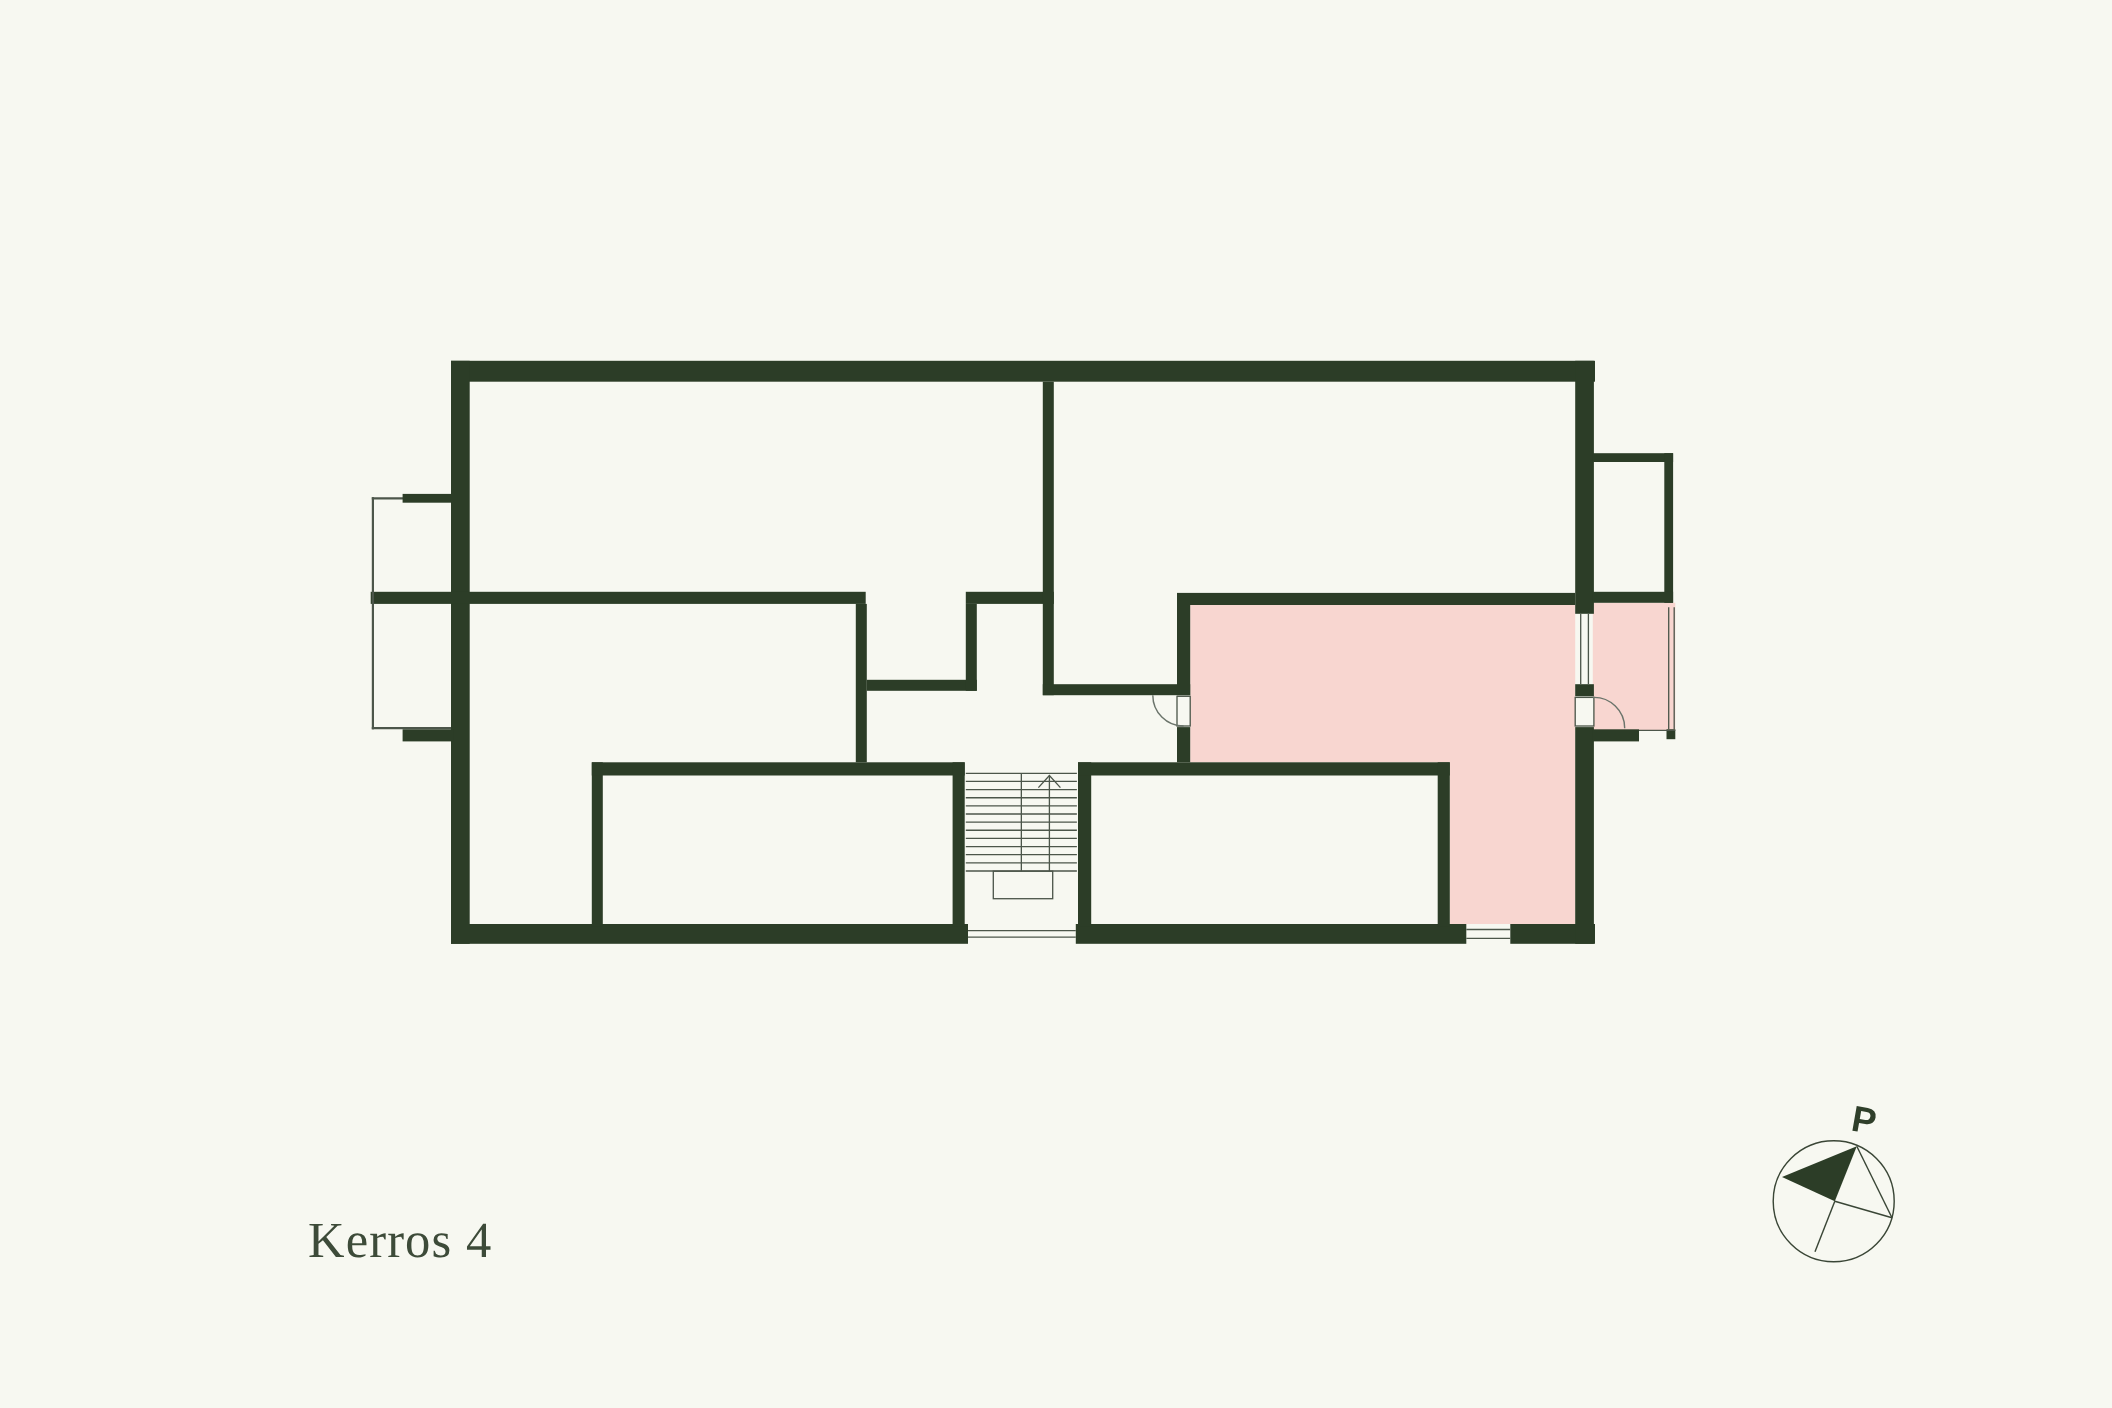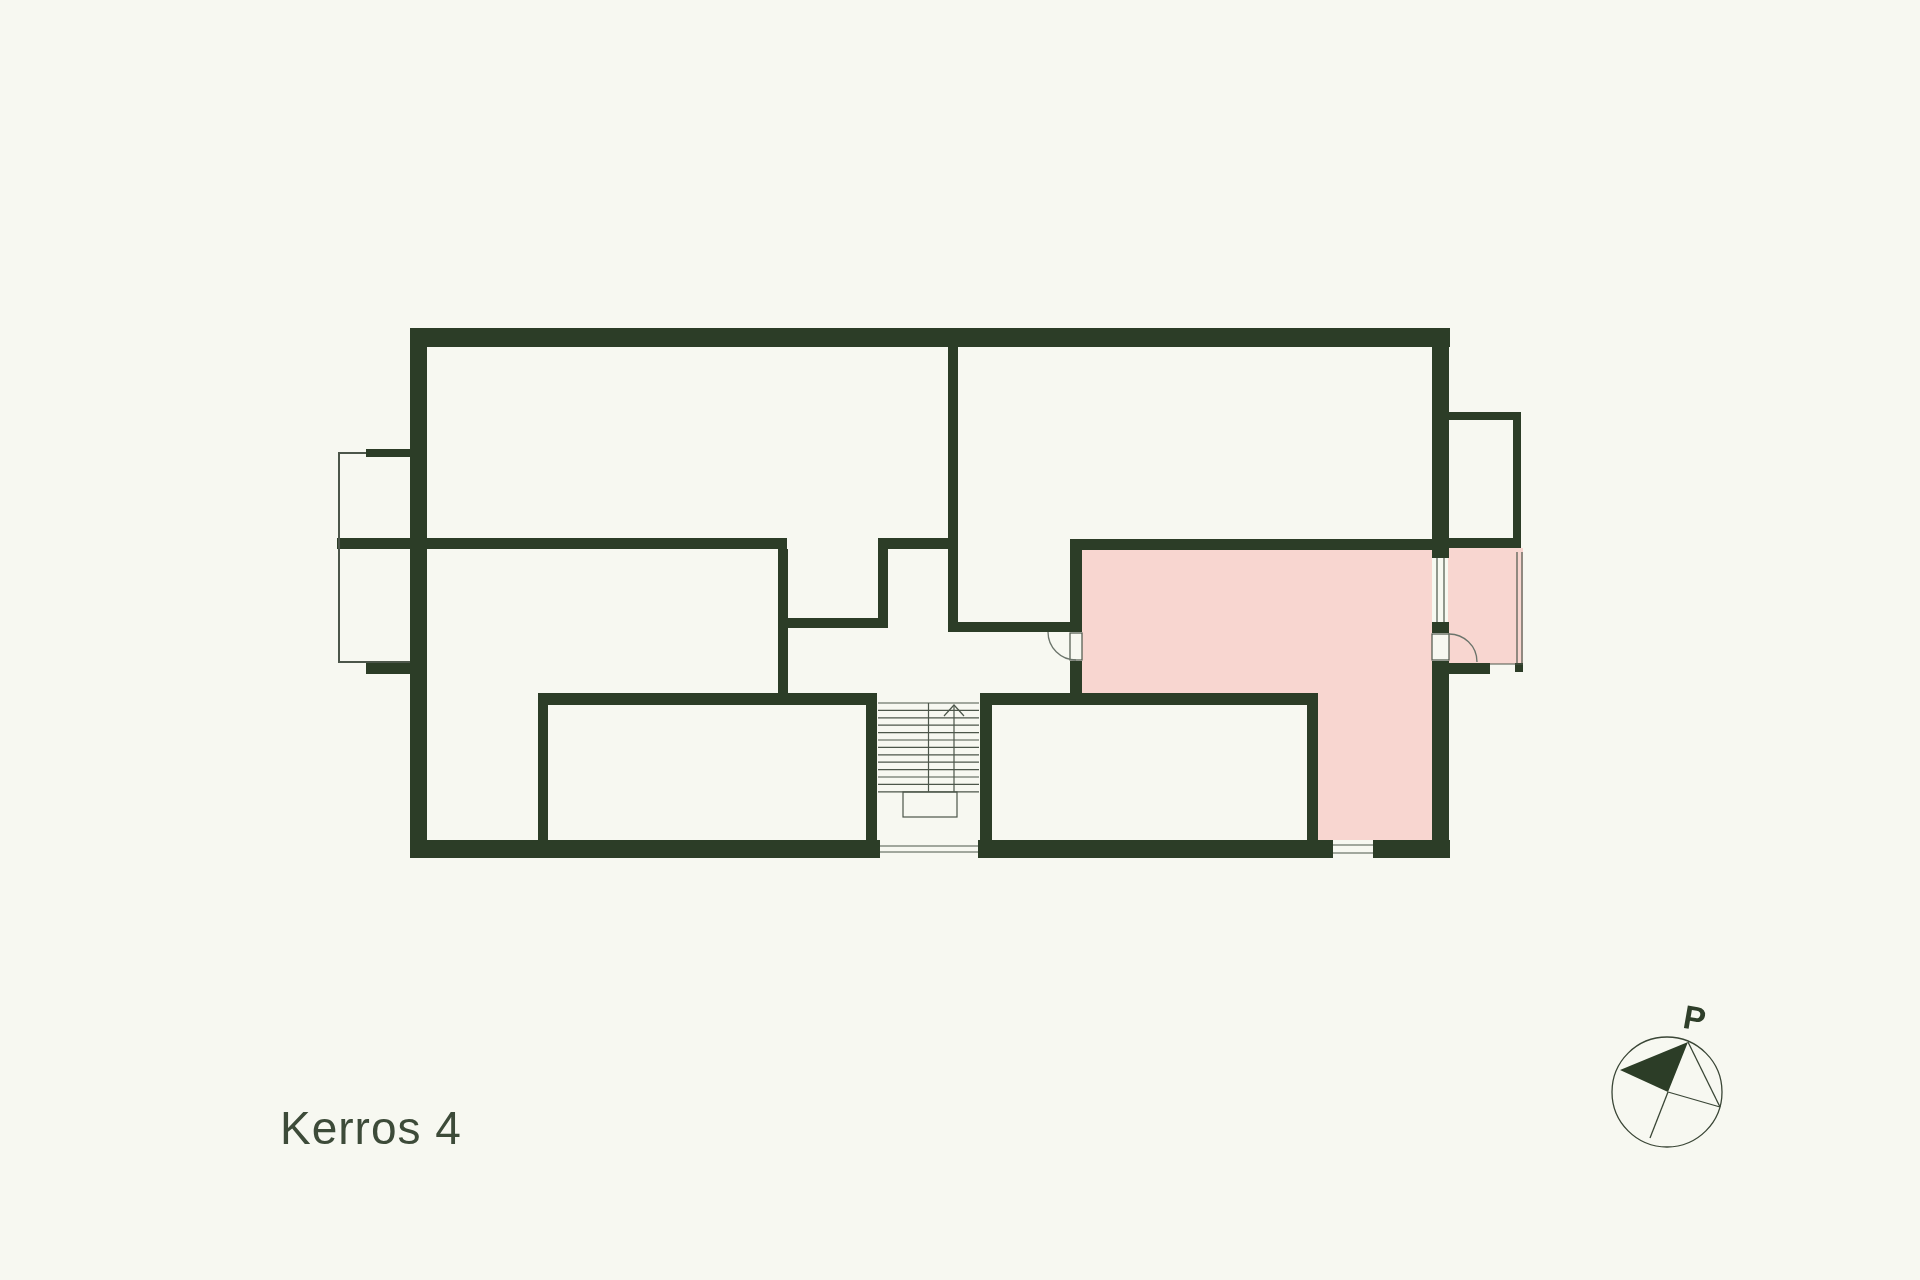--- a/index.html
+++ b/index.html
@@ -17,21 +17,21 @@
   .plan-svg{position:absolute;left:0;top:0;}
   .w{fill:var(--wall);}
   .pink{fill:var(--highlight);}
   .tl{stroke:var(--thin);stroke-width:2;fill:none;}
   .tl-fine{stroke:var(--thin);stroke-width:1.2;fill:none;}
   .doorleaf{fill:var(--bg);stroke:var(--thin);stroke-width:1.2;}
   .arc{stroke:#6b746b;stroke-width:1.3;fill:none;}
   .compass-line{stroke:#3a4636;stroke-width:1.3;fill:none;}
   .floor-label{
     position:absolute;left:280px;top:1101px;
-    font-family:Liberation Sans, sans-serif;
+    font-family:Liberation Serif, serif;
     font-size:46px;color:var(--text);letter-spacing:1px;
   }
   .compass-p{
     font-family:"Liberation Sans","DejaVu Sans",sans-serif;
     font-weight:700;font-size:33px;fill:#2f3f2a;
   }
 </style>
 </head>
 <body>
 

